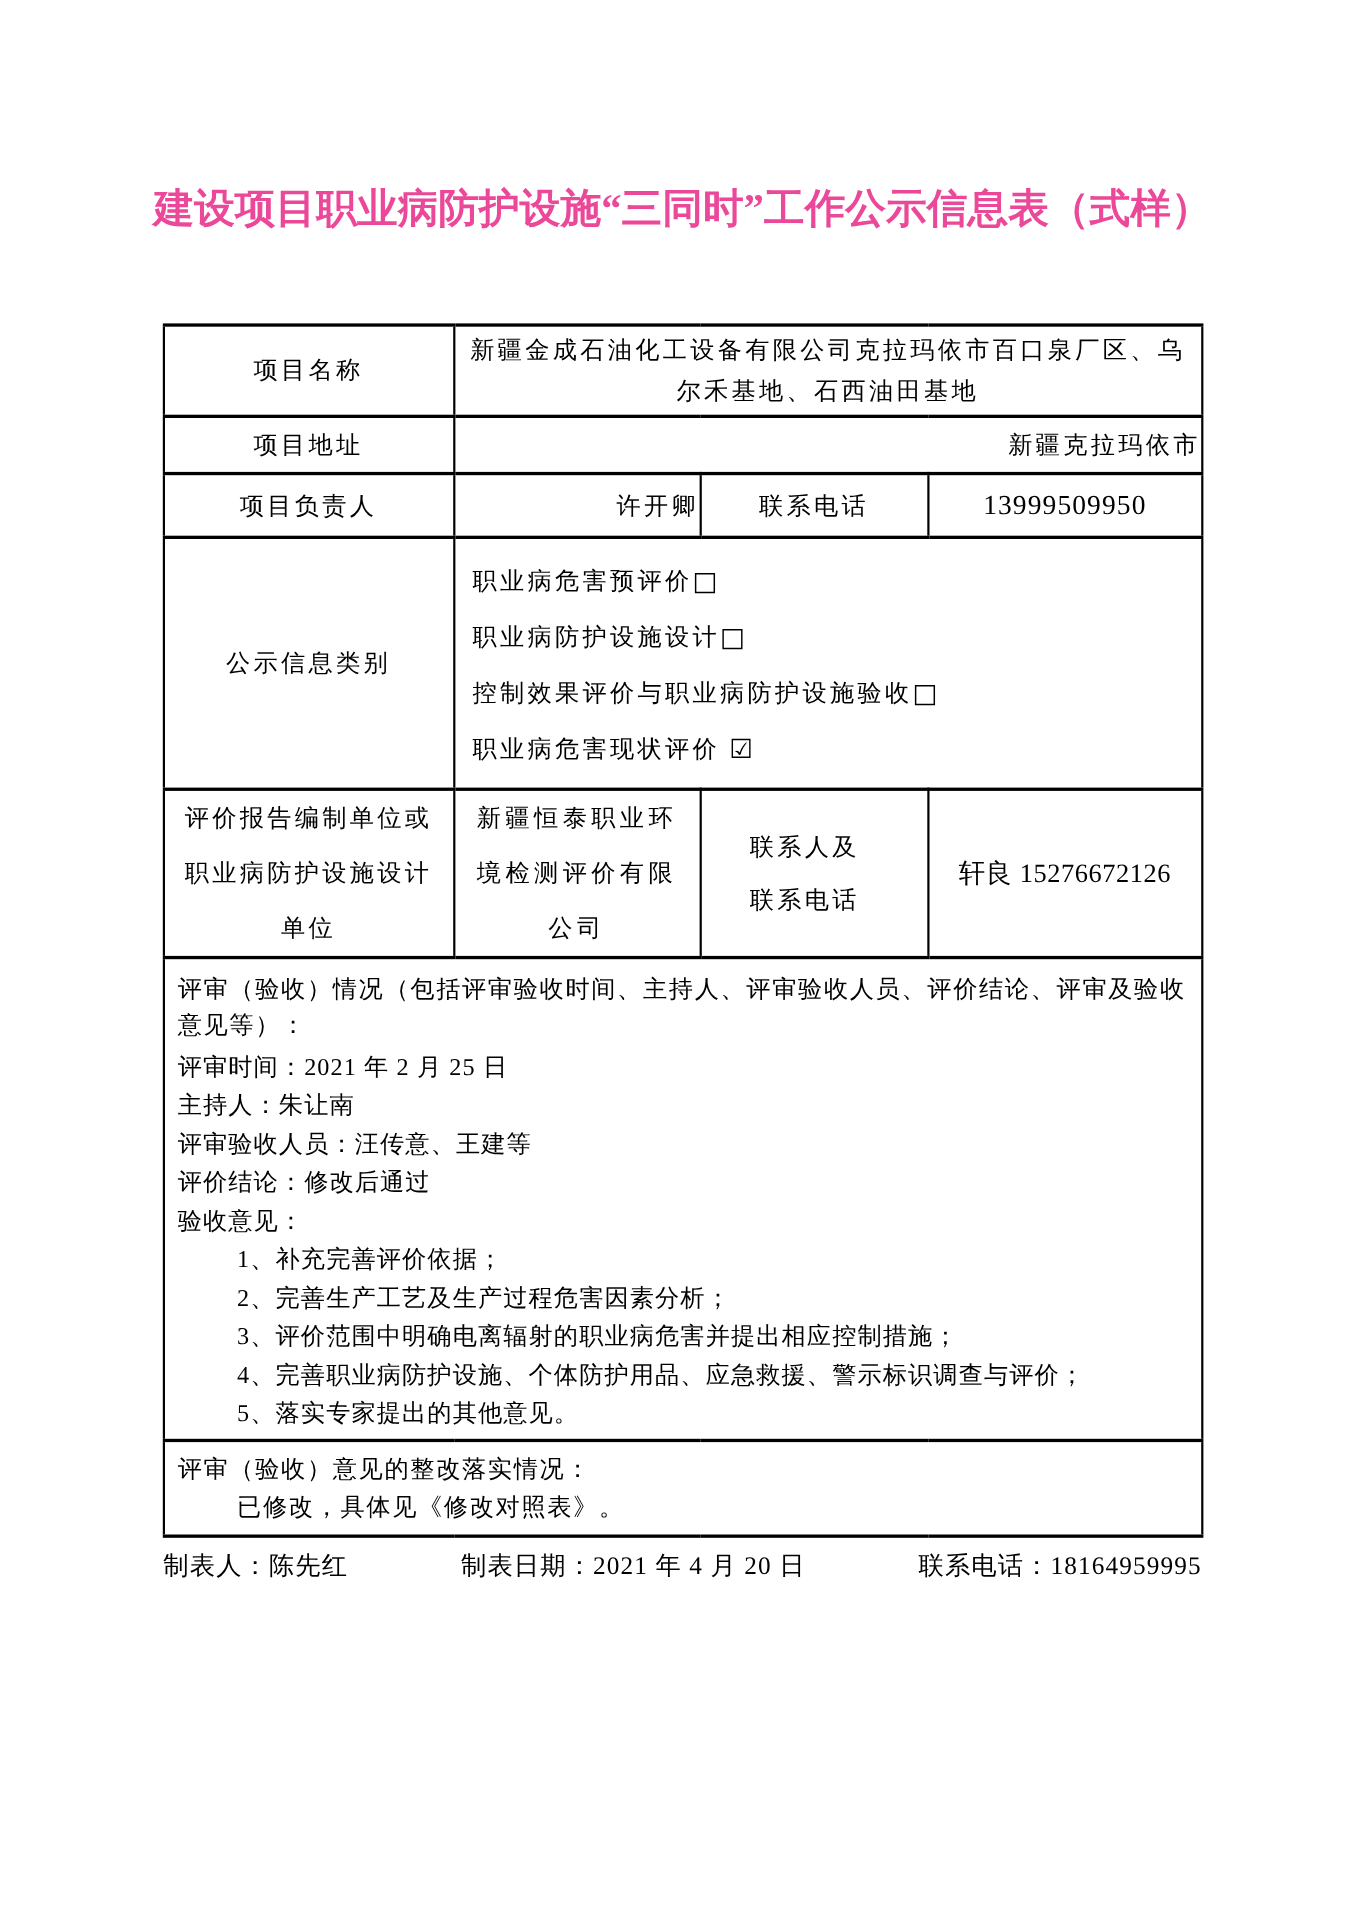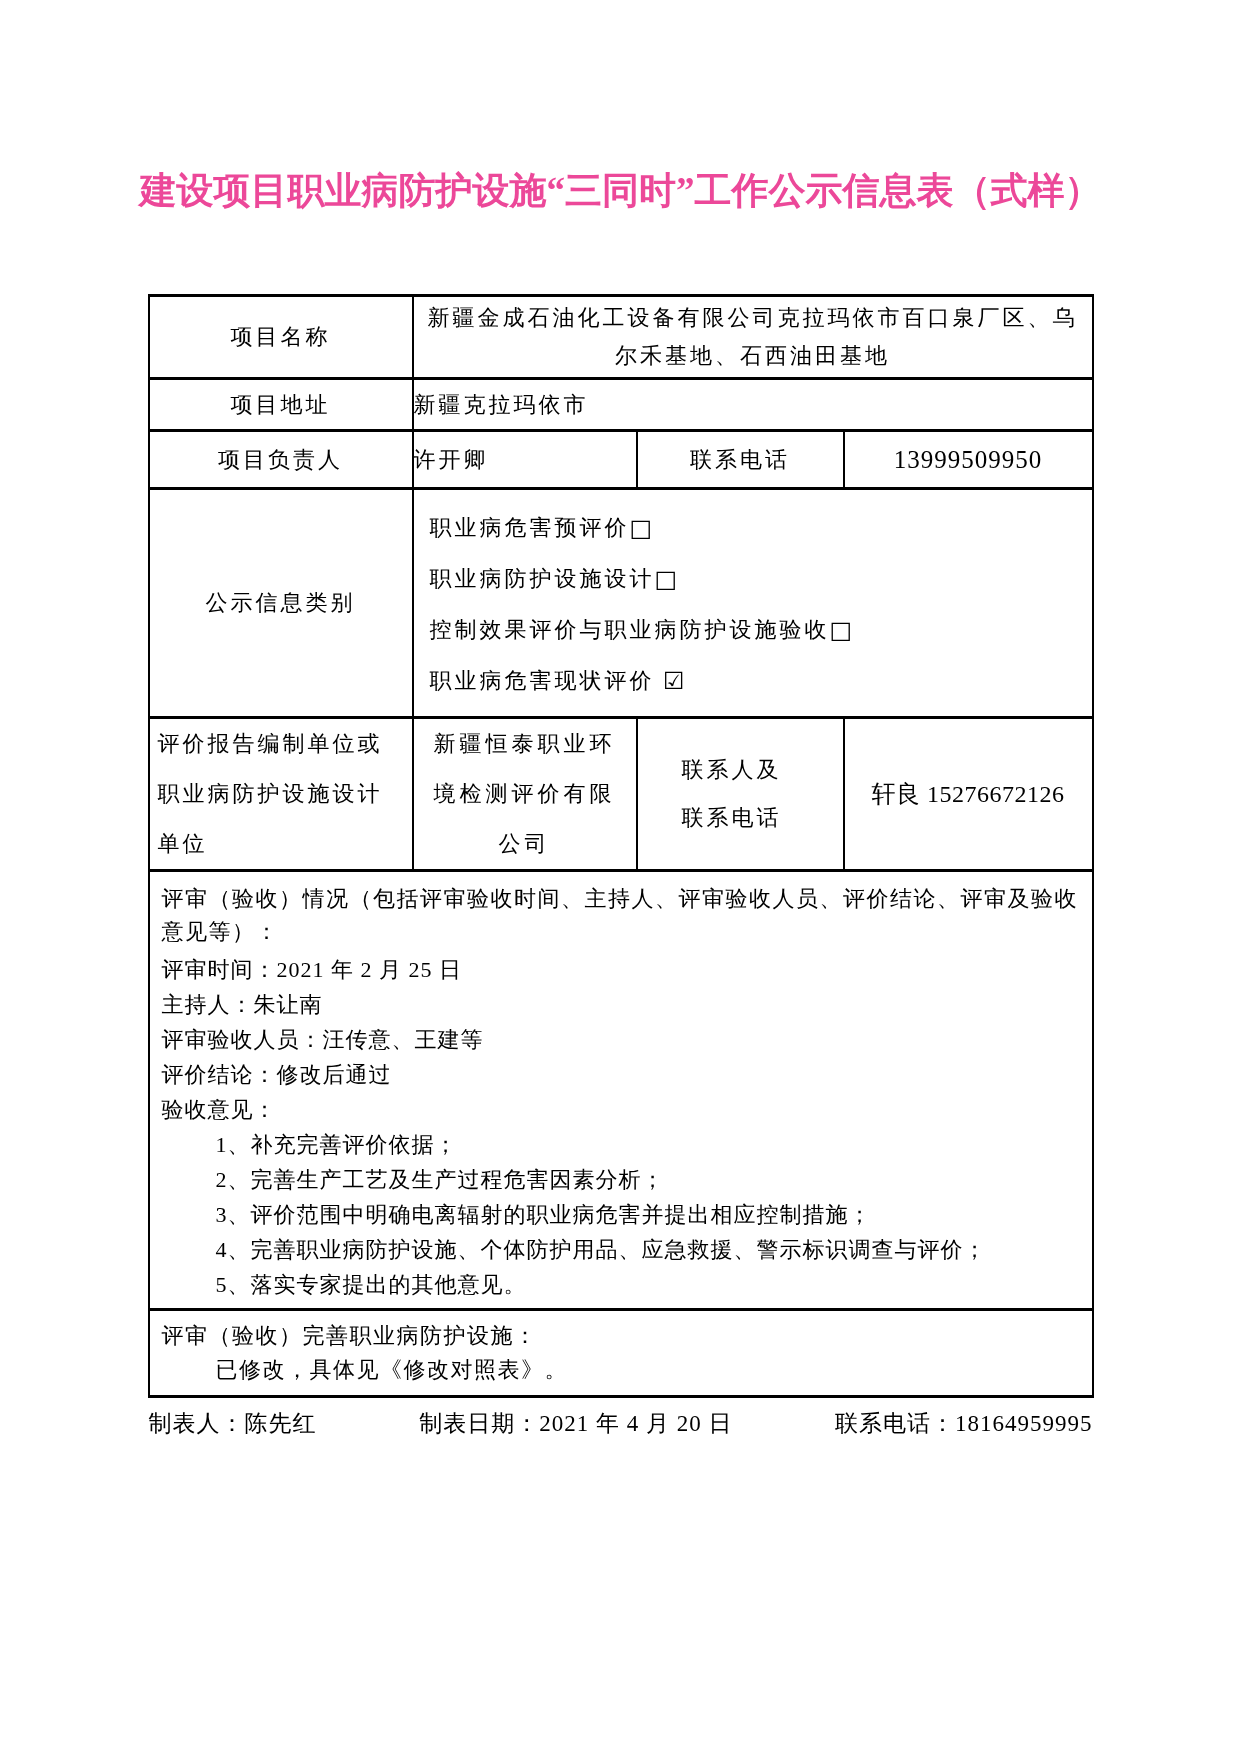--- a/index.html
+++ b/index.html
@@ -39,32 +39,32 @@
   .label-cell { text-align:center; letter-spacing:3px; }
   .r1 td { height:83px; }
   .r2 td { height:52px; }
   .r3 td { height:58px; }
   .r4 td { height:58px; }
   .r5 td { height:200px; }
   .r6 td { height:139px; }
   .r7 td { height:430px; }
   .r8 td { height:77px; }
   .name-value { text-align:center; letter-spacing:3px; line-height:38px; padding:0 12px; }
-  .center-value { text-align:left; letter-spacing:3px;font-family:Liberation Mono, monospace; }
+  .center-value { text-align:right; letter-spacing:3px;font-family:Liberation Mono, monospace; }
   .nature-cell { text-align:center; letter-spacing:2px; }
   .nature-opt { margin:0 12px; white-space:nowrap; }
   .box {
     font-family:"DejaVu Sans",sans-serif;
     font-size:24px;
     position:relative; top:1px;
   }
   .num { font-size:25px; letter-spacing:1px; text-align:center; }
   .info-cell { padding:12px 10px 10px 16px; vertical-align:middle; }
   .info-line { line-height:51px; letter-spacing:3px; white-space:nowrap; }
-  .eval-label { line-height:50px; letter-spacing:3px; text-align:left; padding:0 8px;margin-top:32px; }
+  .eval-label { line-height:50px; letter-spacing:3px; text-align:center; padding:0 8px;margin-top:32px; }
   .company-cell { line-height:50px; letter-spacing:4px; text-align:center; padding:0 12px; }
   .contact-label-cell { line-height:48px; letter-spacing:3px; text-align:left; padding:0 44px; }
   .contact-value { text-align:center; font-size:24px; letter-spacing:0.5px;margin-top:48px; }
   .review-cell { padding:10px 12px 6px 12px; vertical-align:top; }
   .review-cell p { font-size:22px; line-height:35px; letter-spacing:1px; }
   p.review-heading { line-height:33px; letter-spacing:1.5px; margin-bottom:4px; }
   .review-item { text-indent:54px; }
   .rect-cell { padding:8px 12px; vertical-align:top; }
   .rect-cell p { font-size:22px; line-height:34px; letter-spacing:1.5px; }
   .rect-content { text-indent:54px; }
@@ -141,21 +141,21 @@
         <p class="review-item">1、补充完善评价依据；</p>
         <p class="review-item">2、完善生产工艺及生产过程危害因素分析；</p>
         <p class="review-item">3、评价范围中明确电离辐射的职业病危害并提出相应控制措施；</p>
         <p class="review-item">4、完善职业病防护设施、个体防护用品、应急救援、警示标识调查与评价；</p>
         <p class="review-item">5、落实专家提出的其他意见。</p>
       </td>
     </tr>
 
     <tr class="r8">
       <td class="rect-cell" colspan="4">
-        <p>评审（验收）完善职业病防护设施：</p>
+        <p>评审（验收）意见的整改落实情况：</p>
         <p class="rect-content">已修改，具体见《修改对照表》。</p>
       </td>
     </tr>
   </tbody>
     </table>
 
   <div class="footer">
     <span>制表人：陈先红</span>
     <span>制表日期：2021 年 4 月 20 日</span>
     <span>联系电话：18164959995</span>

